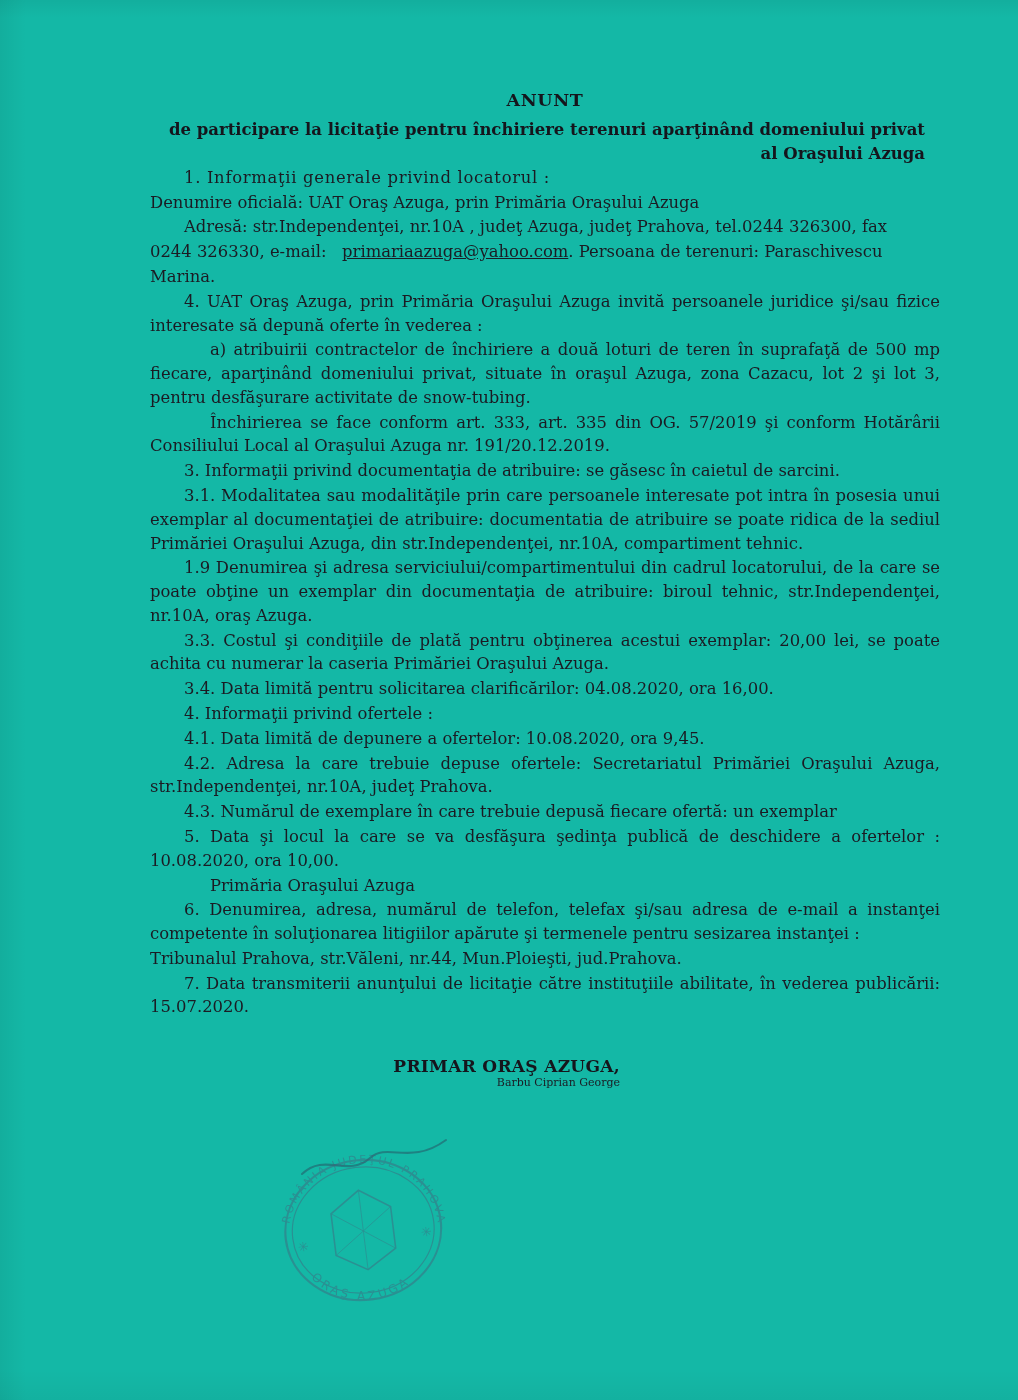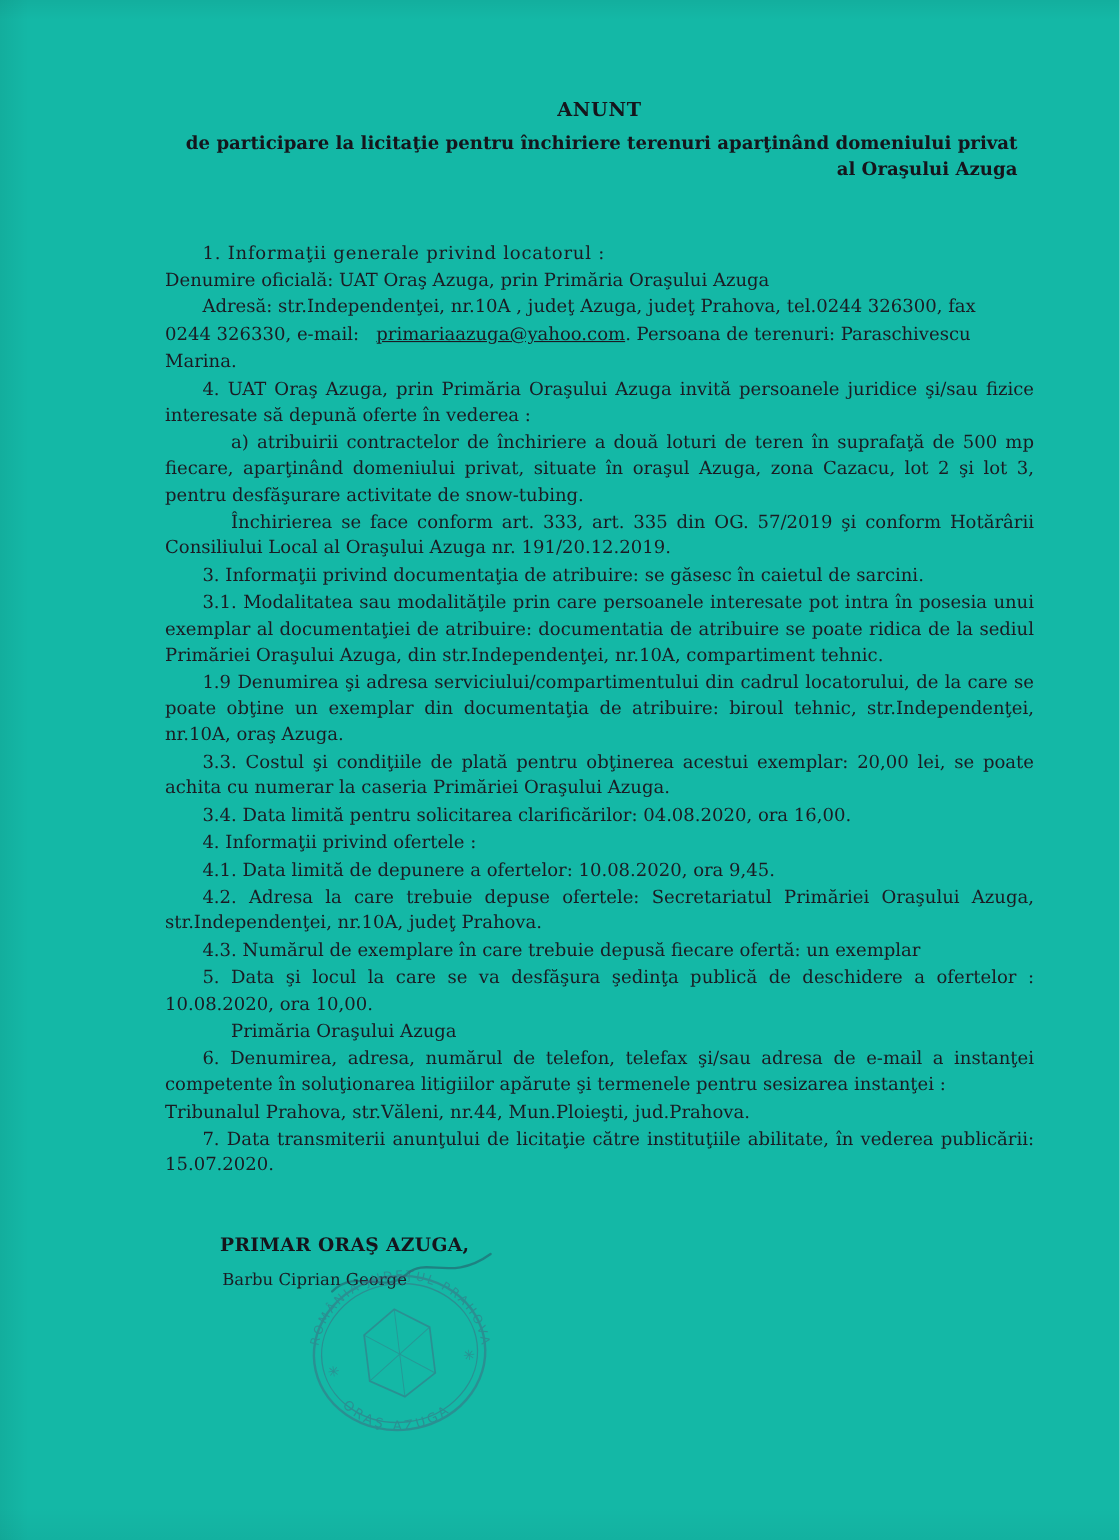--- a/index.html
+++ b/index.html
@@ -59,21 +59,20 @@
   .doc-subtitle {
     text-align: right;
     font-weight: bold;
     font-size: 16.5px;
     line-height: 1.45;
     margin: 0 auto;
     width: 760px;
     color: #15151c;
   }
   .body-block {
-    margin-top: 52px;
     font-size: 16.4px;
     line-height: 1.45;
     text-align: justify;
     color: #1b1b23;
   }
   p.para {
     margin: 0 0 1px 0;
   }
   .indent-1 { text-indent: 34px; }
   .indent-2 { text-indent: 60px; }
@@ -85,33 +84,34 @@
   .spaced {
     letter-spacing: 0.7px;
   }
   .justify-wide {
     text-align: justify;
     text-align-last: left;
   }
   .signature-block {
     position: absolute;
     left: 200px;
-    top: 1122px;
+    top: 1056px;
     width: 420px;
+    text-align: right;
   }
   .signature-title {
     font-weight: bold;
     font-size: 17px;
     letter-spacing: 0.3px;
     margin: 0;
     color: #15151c;
   }
   .signature-name {
-    font-size: 15px;
-    margin: 12px 0 0 0;
+    font-size: 11px;
+    margin: 0 0 0 0;
     padding-left: 2px;
     color: #1b1b23;
   }
   
   .stamp {
     position: absolute;
     left: 268px;
     top: 1148px;
     width: 190px;
     height: 160px;

